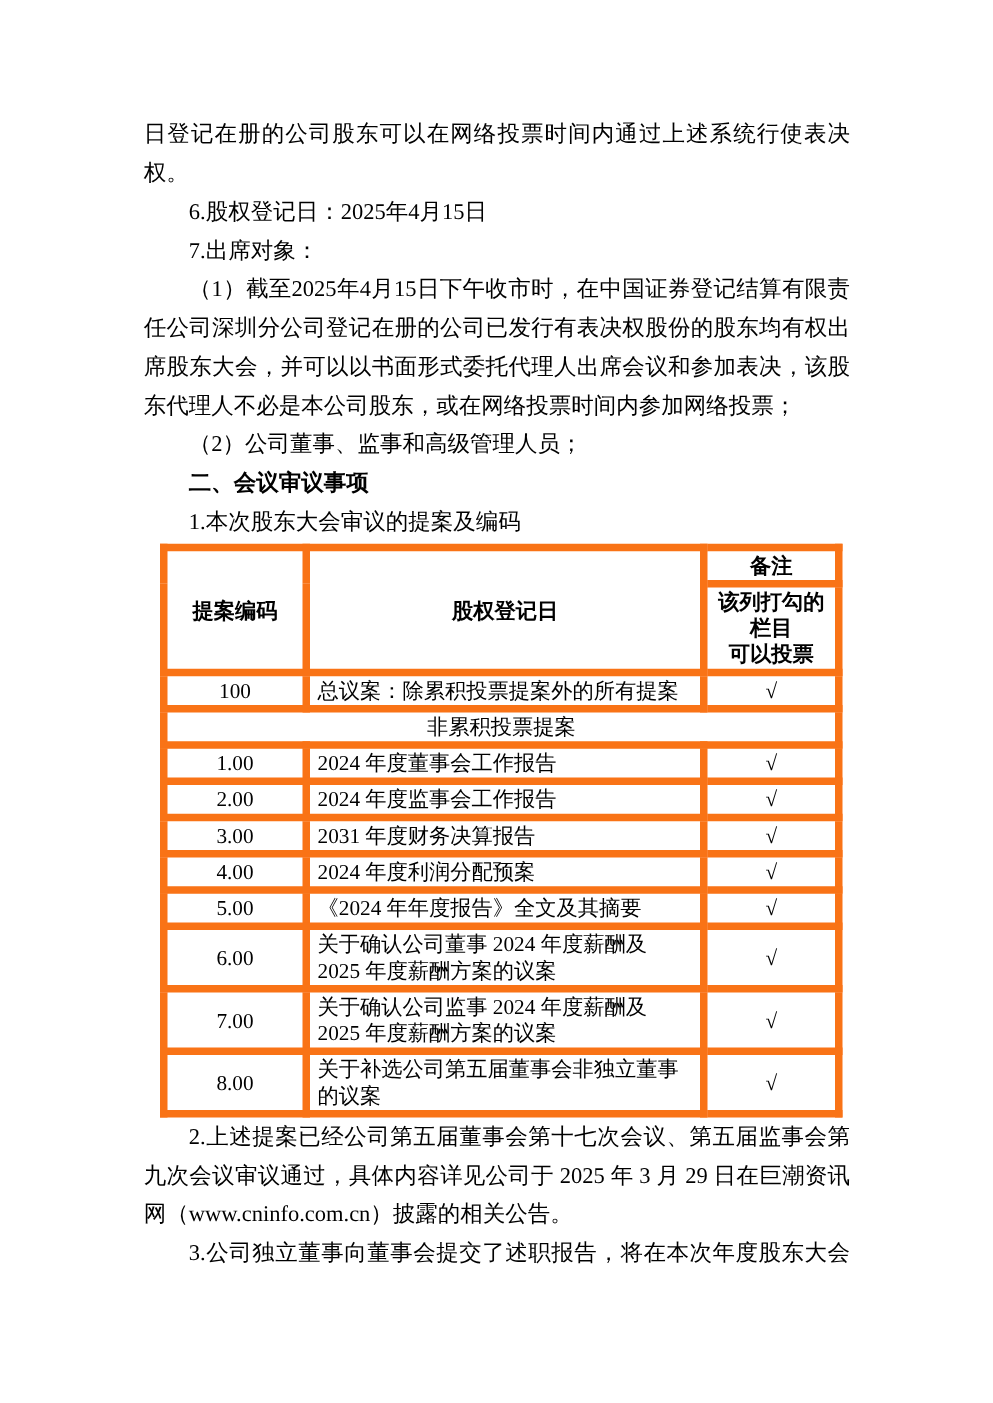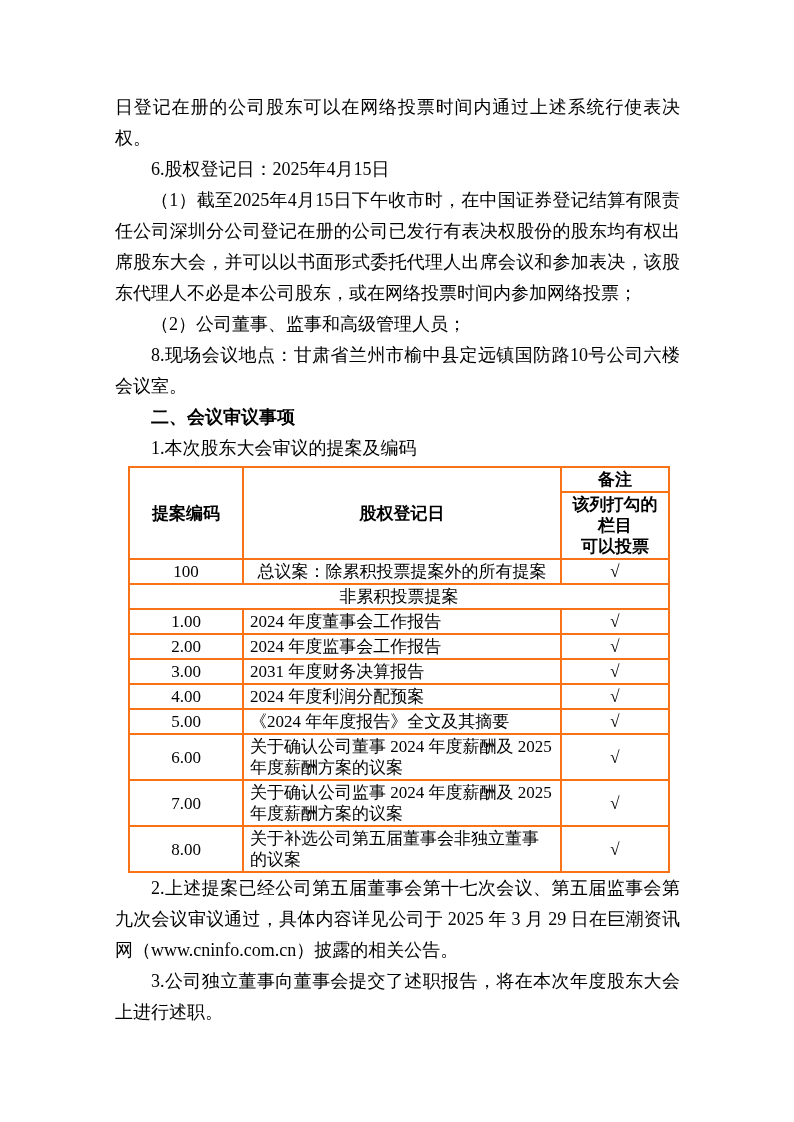--- a/index.html
+++ b/index.html
@@ -25,50 +25,50 @@
   .fill-last { text-align-last: justify; }
 
   table.proposal {
     border-collapse: collapse;
     table-layout: fixed;
     width: 540px;
     margin: 2px 0 0 13px;
     border: 2px solid #000;
   }
   table.proposal td {
-    border: 2px solid #f97316;
+    border: 6px solid #f97316;
     font-size: 17px;
     line-height: 21px;
     padding: 1px 6px;
     text-align: center;
     vertical-align: middle;
     overflow: hidden;
   }
   table.proposal td.hdr { font-weight: bold; }
   table.proposal td.name-cell { text-align: left; }
-  table.proposal td.name-center { text-align: center; }
+  table.proposal td.name-center { text-align: left; }
   col.c-code { width: 114px; }
   col.c-name { width: 318px; }
   col.c-note { width: 108px; }
   tr.r-note-top { height: 20px; }
   tr.r-note-sub { height: 42px; }
   tr.r-single { height: 22px; }
   tr.r-group  { height: 20px; }
   tr.r-double { height: 42px; }
 </style>
 </head>
 <body>
 
 <div class="page">
 
   <p class="para">日登记在册的公司股东可以在网络投票时间内通过上述系统行使表决权。</p>
   <p class="para indent">6.股权登记日：2025年4月15日</p>
+  <p class="para indent">7.出席对象：</p>
   <p class="para indent">（1）截至2025年4月15日下午收市时，在中国证券登记结算有限责任公司深圳分公司登记在册的公司已发行有表决权股份的股东均有权出席股东大会，并可以以书面形式委托代理人出席会议和参加表决，该股东代理人不必是本公司股东，或在网络投票时间内参加网络投票；</p>
   <p class="para indent">（2）公司董事、监事和高级管理人员；</p>
-  <p class="para indent">8.现场会议地点：甘肃省兰州市榆中县定远镇国防路10号公司六楼会议室。</p>
 
   <p class="para indent heading">二、会议审议事项</p>
   <p class="para indent">1.本次股东大会审议的提案及编码</p>
 
   <table class="proposal">
     <colgroup>
       <col class="c-code">
         <col class="c-name">
         <col class="c-note">
     </colgroup>

